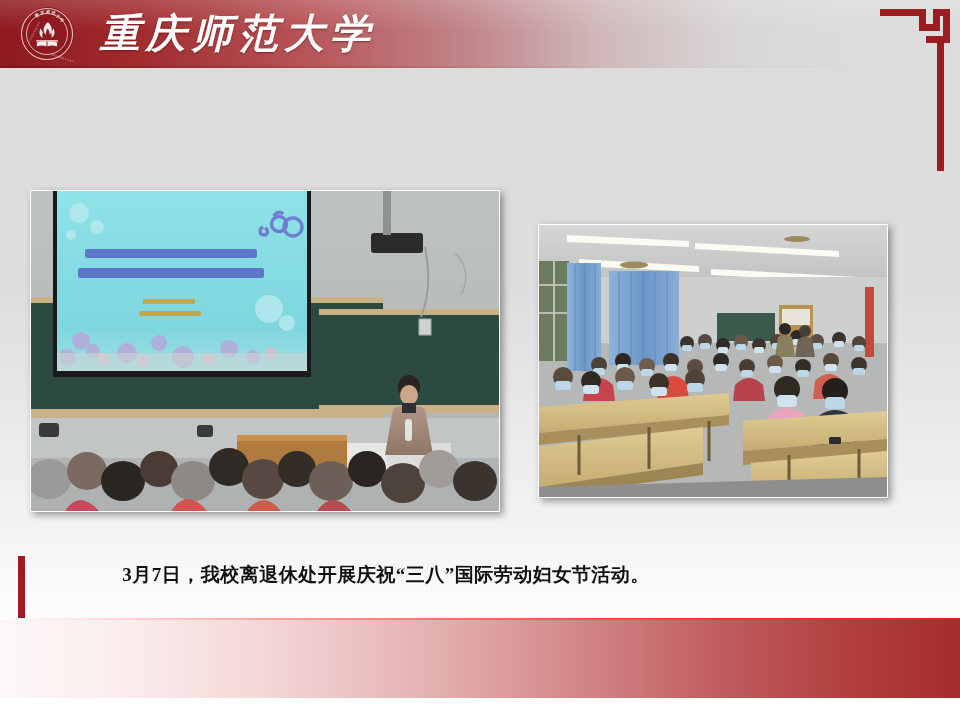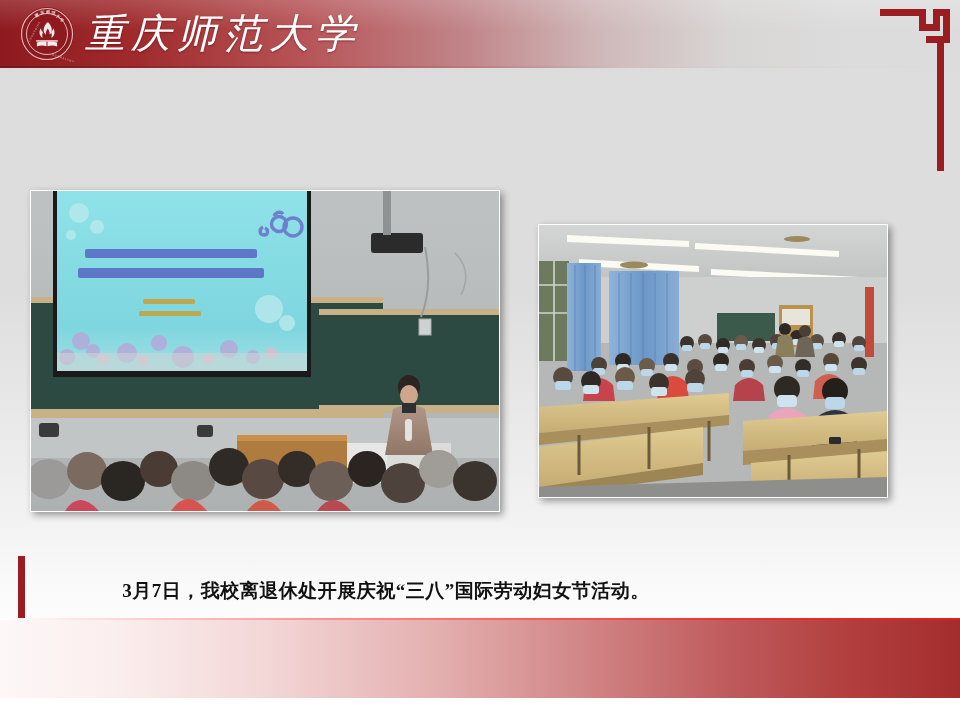--- a/index.html
+++ b/index.html
@@ -29,25 +29,25 @@
     background:linear-gradient(90deg,rgba(120,18,22,.85) 0%,rgba(170,70,72,.55) 35%,rgba(200,195,195,.25) 65%,rgba(220,220,220,0) 100%);
   }
 
   
   .logo{
     position:absolute;left:19px;top:6px;width:56px;height:56px;
   }
   .logo svg{display:block;}
 
   .uni-title{
-    position:absolute;left:85px;top:7px;
+    position:absolute;left:100px;top:7px;
     height:54px;line-height:54px;
     color:#ffffff;
     font-family:"Liberation Serif","DejaVu Serif",serif;
-    font-size:40px;font-weight:400;
+    font-size:40px;font-weight:700;
     letter-spacing:6px;
     font-style:italic;
     text-shadow:0 1px 2px rgba(90,10,14,.55);
     white-space:nowrap;
   }
 
   
   .orn-tr{position:absolute;left:880px;top:9px;}
   .orn-bl{position:absolute;left:18px;top:556px;}
 
@@ -65,21 +65,20 @@
   
   .caption{
     position:absolute;left:0;top:562px;width:772px;
     text-align:center;
     color:#111111;
     font-family:"Liberation Serif","DejaVu Serif",serif;
     font-weight:700;
     font-size:19px;
     letter-spacing:.5px;
     white-space:nowrap;
-    margin-top:16px;
   }
 
   
   .bottom-band{
     position:absolute;left:0;top:620px;width:960px;height:78px;
     background:linear-gradient(90deg,#fdf7f7 0%,#fbeeee 12%,#f3d6d6 28%,#e3aeae 46%,#d08283 62%,#bf5a5c 76%,#b2403f 88%,#a32d2c 100%);
   }
   .bottom-hairline{
     position:absolute;left:0;top:618px;width:960px;height:3px;
     background:linear-gradient(90deg,#ffffff 0%,#ffdede 10%,#ff9b9b 30%,#ff5a58 55%,#f23030 76%,#e01f1d 100%);

